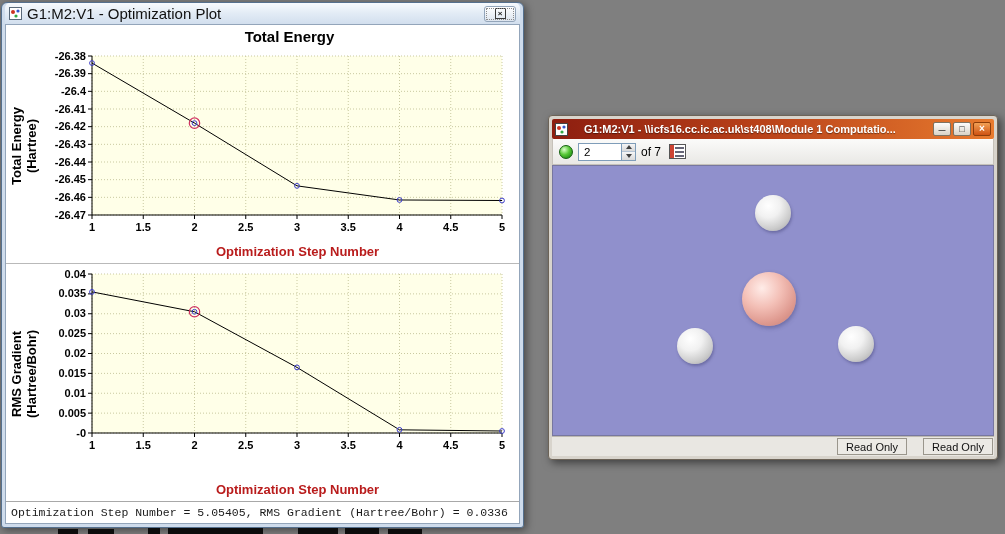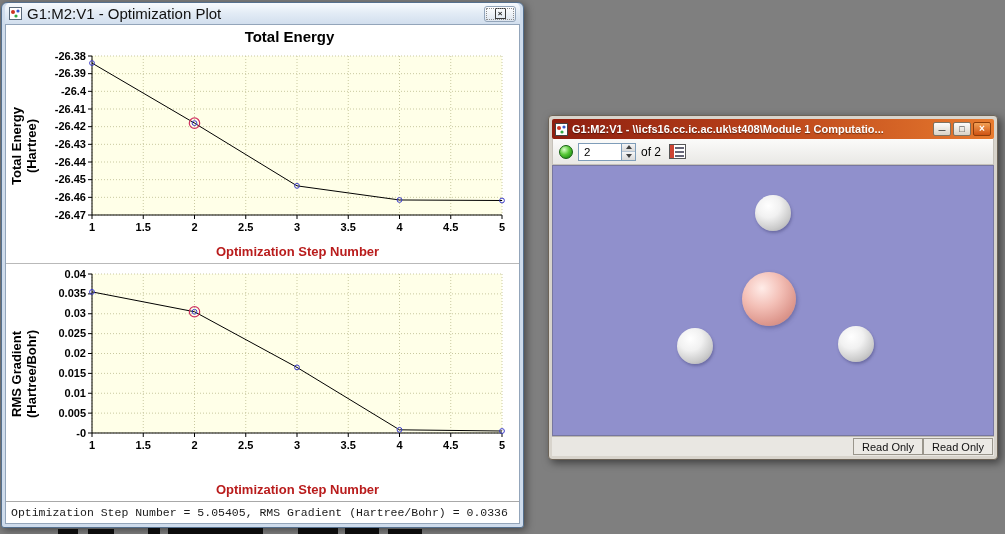--- a/index.html
+++ b/index.html
@@ -36,21 +36,21 @@
   .xlabel{ text-align:center; padding-left:72px; font-weight:bold; font-size:13px; height:19px; color:#b91c1c; }
   .statusbar{ height:22px; border-top:1px solid #a8a8a8; font-size:11.5px; color:#1a1a1a;
     display:flex; align-items:center; padding:0 5px; background:#ffffff;font-family:Liberation Mono, monospace; }
 
   
   .mol-window{
     position:absolute; left:548px; top:115px; width:450px; height:345px;
     background:#d8d4cc; border:1px solid #6d6458; border-radius:4px; padding:3px;
     display:flex; flex-direction:column; box-shadow:3px 3px 9px rgba(0,0,0,.5);
   }
-  .mol-titlebar{ height:20px; flex:0 0 20px; display:flex; align-items:center; gap:4px; padding:0 3px;
+  .mol-titlebar{ height:20px; flex:0 0 20px; display:flex; align-items:center; gap:16px; padding:0 3px;
     background:linear-gradient(to right,#8d1e10,#b74019 45%,#e87b2e); border-radius:2px; }
   .mol-title{ flex:1; font-size:11px; font-weight:bold; color:#ffffff; white-space:nowrap;
     overflow:hidden; text-shadow:0 1px 1px rgba(0,0,0,.45); }
   .mol-btns{ display:flex; gap:2px; }
   .mbtn{ width:18px; height:14px; border:1px solid #7e7362; border-radius:2px;
     background:linear-gradient(#fdfdfb,#d9d3c6); display:flex; align-items:center; justify-content:center;
     font-size:9px; line-height:1; color:#2a2a2a; font-weight:bold; }
   .mbtn.close{ background:linear-gradient(#f2a055,#cf5212); border-color:#8d3d0a; color:#ffffff; font-size:10px; }
 
   .mol-toolbar{ height:26px; flex:0 0 26px; display:flex; align-items:center; gap:5px; padding:0 6px;
@@ -69,21 +69,21 @@
   .frames-icon{ margin-left:3px; display:flex; }
 
   .mol-viewport{ position:relative; flex:1; border:1px solid #77779f; overflow:hidden; }
   .atom{ position:absolute; border-radius:50%; }
   .atom-white{ background:radial-gradient(circle at 37% 30%, #ffffff 0%, #f1f1f1 35%, #cccccc 68%, #9e9e9e 100%);
     box-shadow:1px 2px 3px rgba(40,40,90,.35); }
   .atom-pink{ background:radial-gradient(circle at 37% 30%, #ffece8 0%, #f3bfb6 38%, #df9a90 68%, #c07a72 100%);
     box-shadow:1px 2px 4px rgba(40,40,90,.35); }
 
   .mol-statusbar{ height:20px; flex:0 0 20px; display:flex; align-items:center; justify-content:flex-end;
-    gap:0; background:#e9e7e2; border-top:1px solid #bdb9b0; padding-right:1px; }
+    gap:16px; background:#e9e7e2; border-top:1px solid #bdb9b0; padding-right:1px; }
   .ro-cell{ font-size:11px; color:#111; border:1px solid #9a968c; background:#eceae5;
     padding:1px 8px 2px 8px; height:17px; line-height:14px; }
 
   
   .artifact{ position:absolute; background:#0c0c0c; }
 </style>
 </head>
 <body>
 
 <div class="stage">
@@ -297,21 +297,21 @@
         <span class="spin-val">2</span>
         <span class="spin-arrows">
           <span class="spin-btn">
               <span class="tri-up"></span>
             </span>
           <span class="spin-btn">
               <span class="tri-down"></span>
             </span>
         </span>
       </span>
-      <span class="of-label">of 2</span>
+      <span class="of-label">of 7</span>
       <span class="frames-icon">
         <svg width="17" height="15" viewBox="0 0 17 15">
             <rect x="0.5" y="0.5" width="16" height="14" fill="#ffffff" stroke="#555555"></rect>
             <rect x="1" y="1" width="4" height="13" fill="#cc4433"></rect>
             <rect x="6" y="3" width="9" height="2" fill="#666677"></rect>
             <rect x="6" y="7" width="9" height="2" fill="#666677"></rect>
             <rect x="6" y="11" width="9" height="2" fill="#666677"></rect>
           </svg>
       </span>
     </div>

